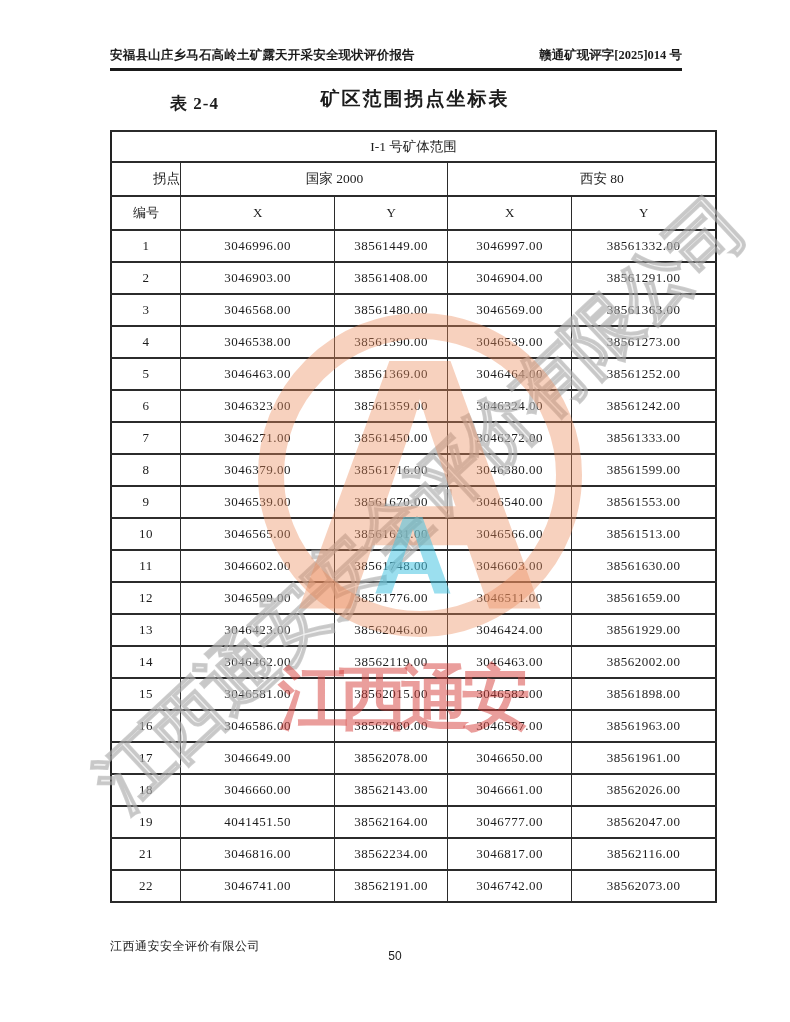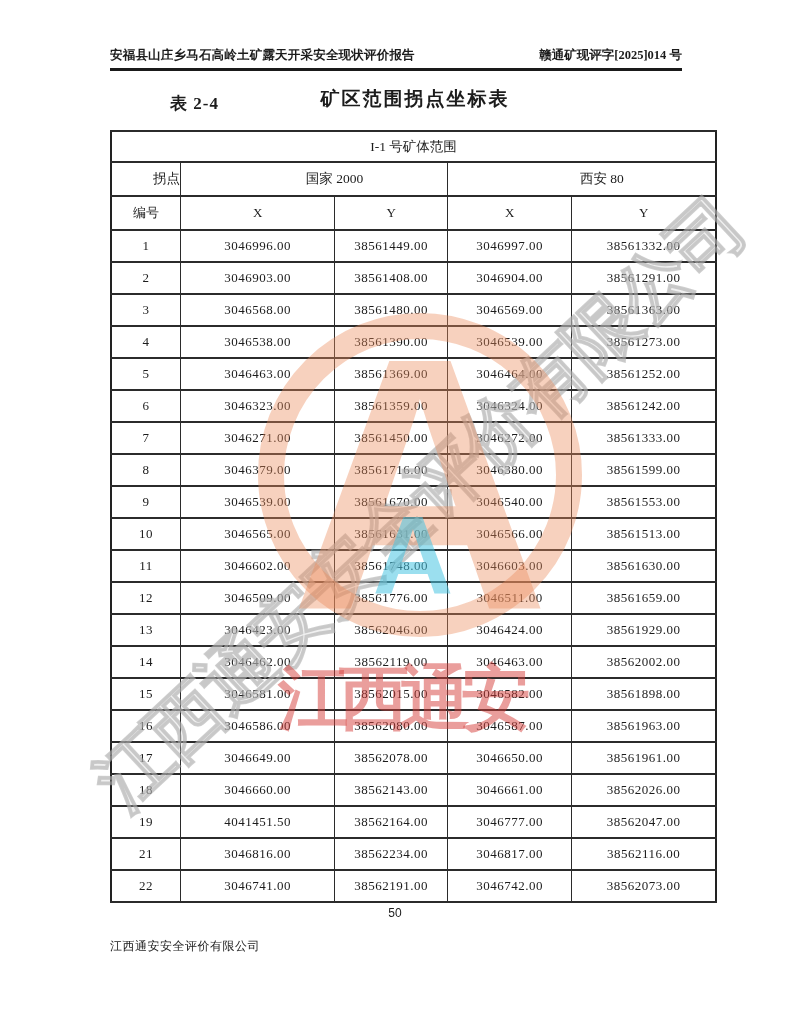--- a/index.html
+++ b/index.html
@@ -52,21 +52,21 @@
   tr.group-row th   { height: 29px; font-size: 13.5px; }
   tr.system-row th  { height: 32px; font-size: 13.5px; padding-left: 41px; }
   tr.axis-row th    { height: 32px; font-size: 13px; font-family: "Liberation Serif", serif; }
   table.coords tbody td { height: 30px; letter-spacing: 0.5px; }
 
   
   .footer-company {
     position: absolute; left: 110px; top: 938px; font-size: 12px; letter-spacing: 0.5px;
   }
   .page-number {
-    position: absolute; left: 0; right: 0; top: 906px; text-align: center;
+    position: absolute; left: 0; right: 0; top: 949px; text-align: center;
     font-size: 12px; font-family: "Liberation Sans", sans-serif;
   }
 
   
   .wm { position: absolute; pointer-events: none; }
   .wm-diagonal {
     left: 420px; top: 505px; width: 1100px;
     transform: translate(-50%, -50%) rotate(-43deg);
     transform-origin: center;
     white-space: nowrap; text-align: center;

